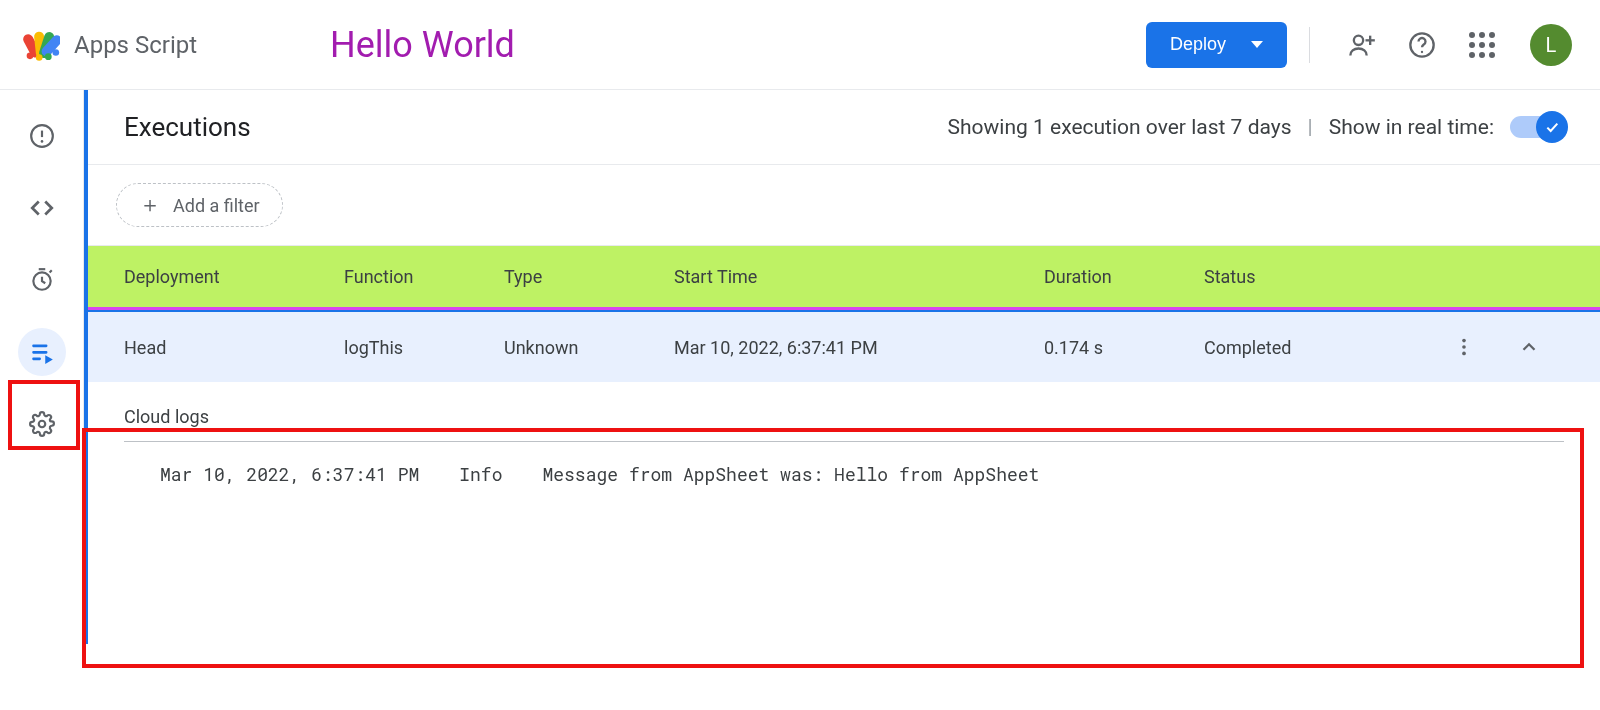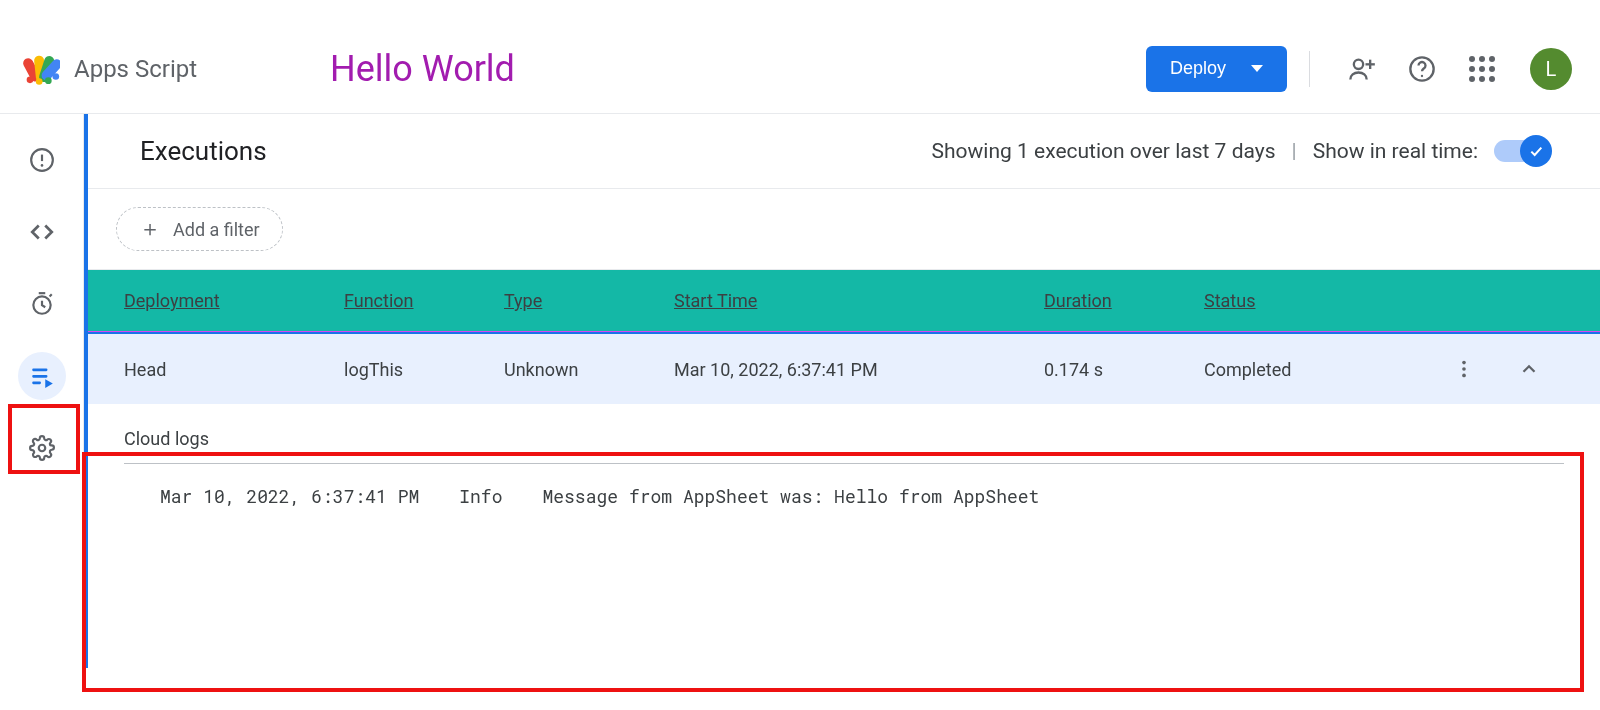--- a/index.html
+++ b/index.html
@@ -86,21 +86,21 @@
   .side-item svg { width: 26px; height: 26px; }
   
   .annot-side {
     position: absolute; left: 8px; top: 380px;
     width: 72px; height: 70px;
     border: 4px solid #e11; pointer-events: none;
   }
   .main { flex: 1; position: relative; overflow: hidden; border-left: 4px solid #1a73e8;}
   .exec-header {
     display: flex; align-items: center; justify-content: space-between;
-    padding: 22px 52px;
+    padding: 22px 36px;
     border-bottom: 1px solid #e8eaed;
   }
   .exec-title { font-size: 26px; color: #202124; }
   .exec-status-row { display: flex; align-items: center; gap: 16px; color: #3c4043; font-size: 21px; }
   .vbar { color: #9aa0a6; }
   .toggle {
     position: relative; width: 54px; height: 22px;
     background: #aecbfa; border-radius: 11px;
     display: flex; align-items: center;
   }
@@ -119,23 +119,23 @@
     padding: 10px 22px;
     color: #5f6368; font-size: 18px;
     cursor: pointer;
   }
   .add-filter .plus { font-size: 22px; color:#5f6368; line-height:1;}
   .table { width: 100%; }
   .thead {
     display: grid;
     grid-template-columns: 220px 160px 170px 370px 160px 220px 80px 50px;
     padding: 20px 36px;
-    background: #14b8a6;
-    border-bottom: 1px solid #d946ef;
-    font-size: 18px; color: #3c4043; text-decoration: underline;
+    background: #bef264;
+    border-bottom: 3px solid #d946ef;
+    font-size: 18px; color: #3c4043;
   }
   .trow {
     display: grid;
     grid-template-columns: 220px 160px 170px 370px 160px 220px 80px 50px;
     padding: 24px 36px;
     background: #e8f0fe;
     border-top: 2px solid #1a73e8;
     font-size: 18px; color: #3c4043;
     align-items: center;
   }
@@ -163,21 +163,21 @@
     background:none; border:none;
   }
   
   .annot-main {
     position: absolute;
     left: 82px; top: 428px;
     right: 16px; height: 240px;
     border: 4px solid #e11; pointer-events:none;
   }
   
-  .page-rel { position: relative; width:1600px; height:644px;margin-top:24px;}
+  .page-rel { position: relative; width:1600px; height:644px;}
 </style>
 </head>
 <body>
 <div class="page-rel">
 
 <div class="header">
   <div class="logo-group">
     <span class="logo-icon">
       <svg viewBox="0 0 48 48">
         <g transform="translate(4,4)">

